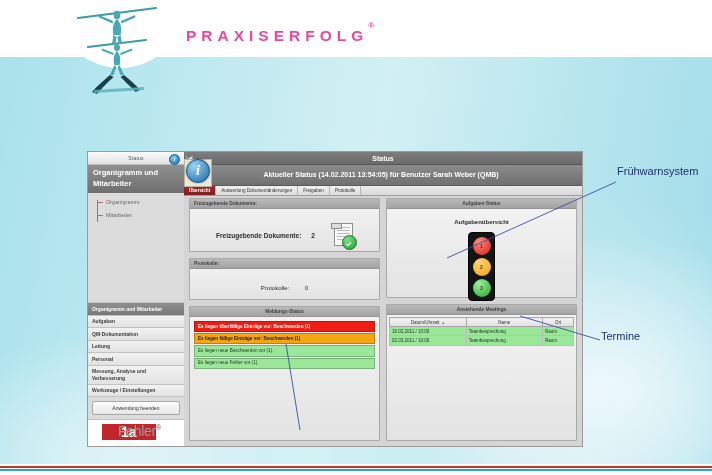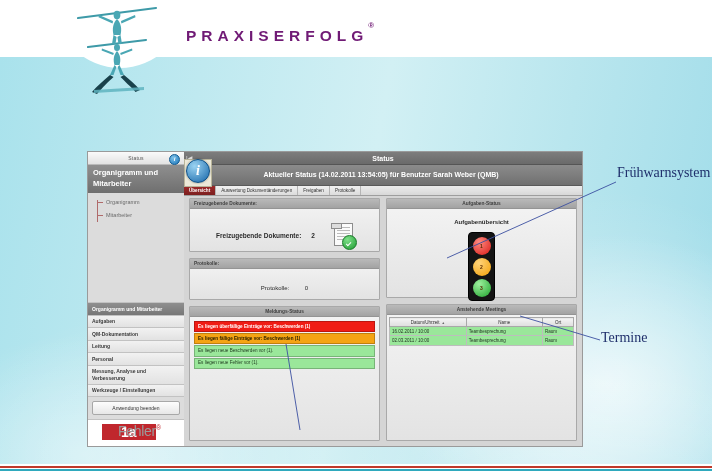--- a/index.html
+++ b/index.html
@@ -44,21 +44,21 @@
   
   .stripe{position:absolute;left:0;right:0;bottom:0;height:11px;background:#ffffff;}
   .stripe-red{position:absolute;left:0;right:0;bottom:7px;height:2px;background:#c0392b;}
   .stripe-teal{position:absolute;left:0;right:0;bottom:4px;height:2px;background:#2fa9bd;}
 
   
   .logo-figure{position:absolute;left:72px;top:4px;width:90px;height:95px;}
   .brandword{
     position:absolute;left:186px;top:27px;
     font-family:"Liberation Sans",sans-serif;
-    font-size:15.5px;font-weight:700;letter-spacing:5.0px;color:#701a75;
+    font-size:15.5px;font-weight:700;letter-spacing:5.0px;color:#ec4899;
     white-space:nowrap;
   }
   .brandword sup{font-size:8px;letter-spacing:0;top:-7px;position:relative;}
 
   
   .headline{
     position:absolute;left:190px;top:68px;width:400px;
     color:#e8262b;font-size:14.5px;font-weight:700;line-height:19.5px;
     text-shadow:0.6px 0.6px 0 rgba(255,255,255,.75);
   }
@@ -238,22 +238,22 @@
   .tbl th{
     background:linear-gradient(#f4f4f4,#dedede);border:1px solid #a8a8a8;
     font-weight:400;color:#2e2e2e;padding:1.6px 2px;text-align:center;
   }
   .tbl td{border:1px solid #bdbdbd;padding:1.6px 2px;color:#1f2f1f;}
   .tbl tr.row{background:#9ae79a;}
   .sort-caret{font-size:3.6px;color:#666;margin-left:2px;}
 
   
   .anno{
-    position:absolute;font-family:Liberation Serif, serif;color:#1f2f6b;
-    font-size:14px;white-space:nowrap;
+    position:absolute;font-family:Liberation Sans, sans-serif;color:#1f2f6b;
+    font-size:11px;white-space:nowrap;
   }
   .anno-fw{left:617px;top:165px;}
   .anno-te{left:601px;top:330px;text-align:center;}
   .anno-me{left:242px;top:439px;}
 </style>
 </head>
 <body>
 
 <div class="slide">
 

